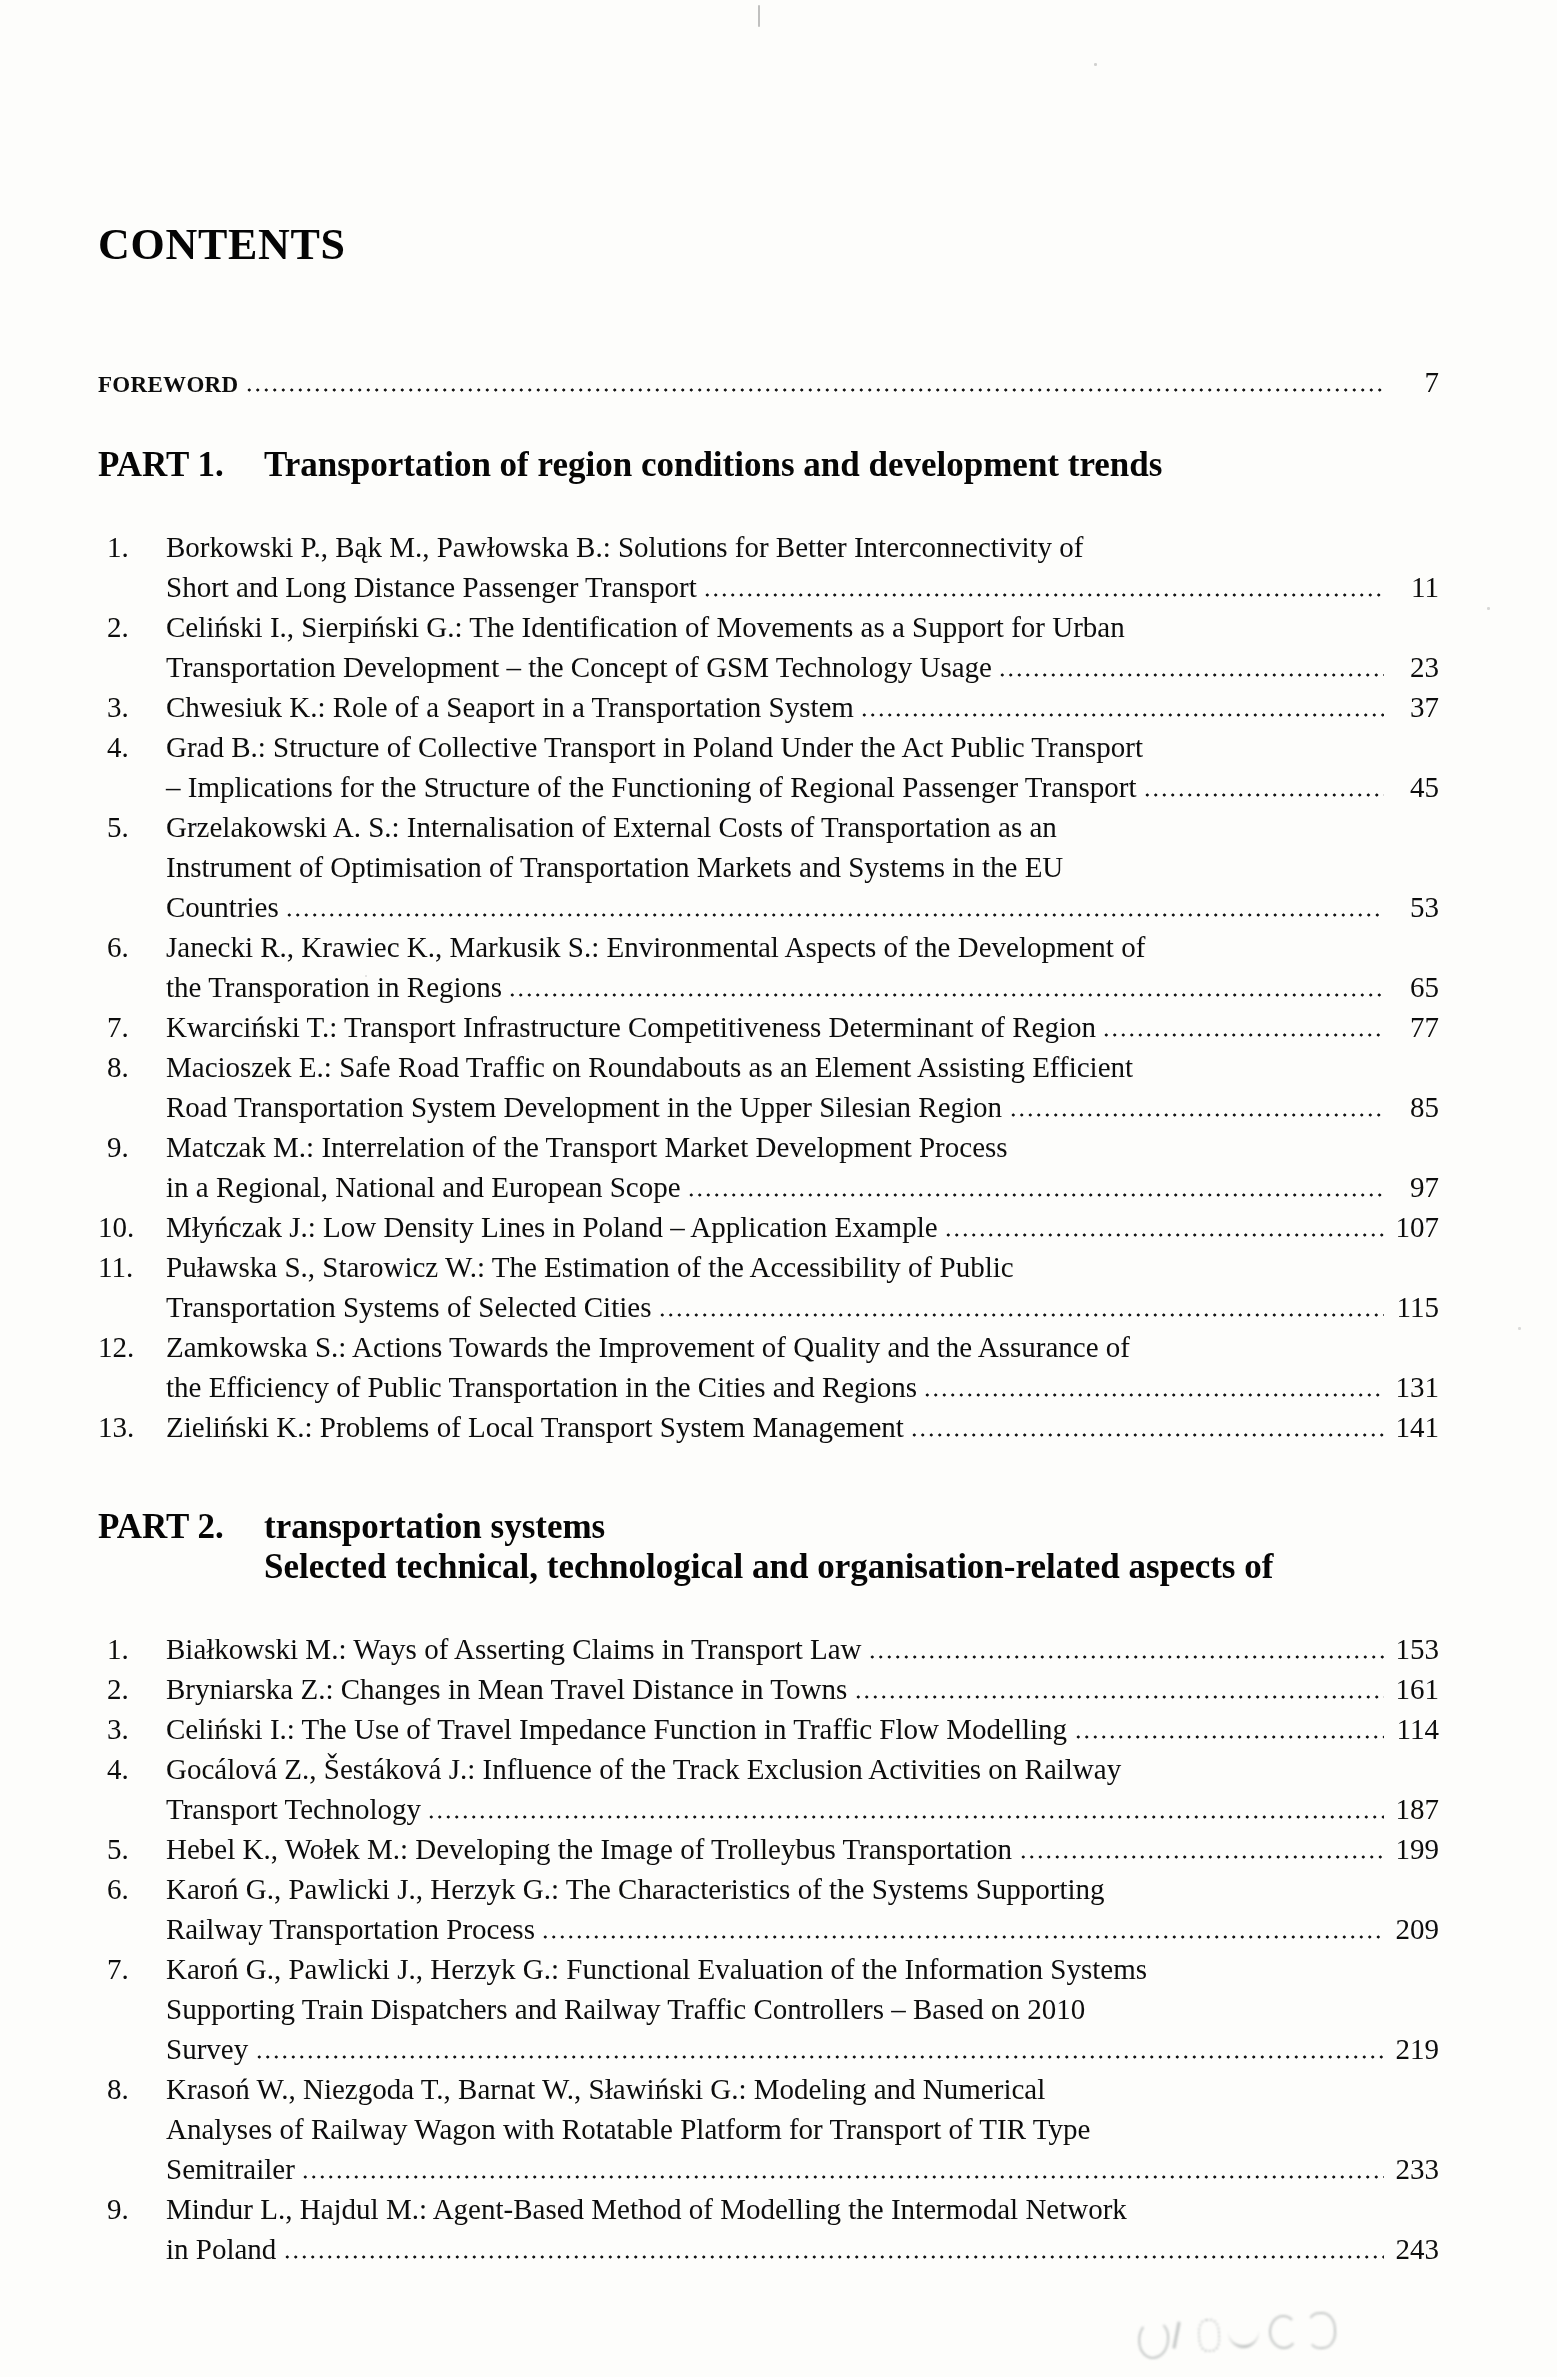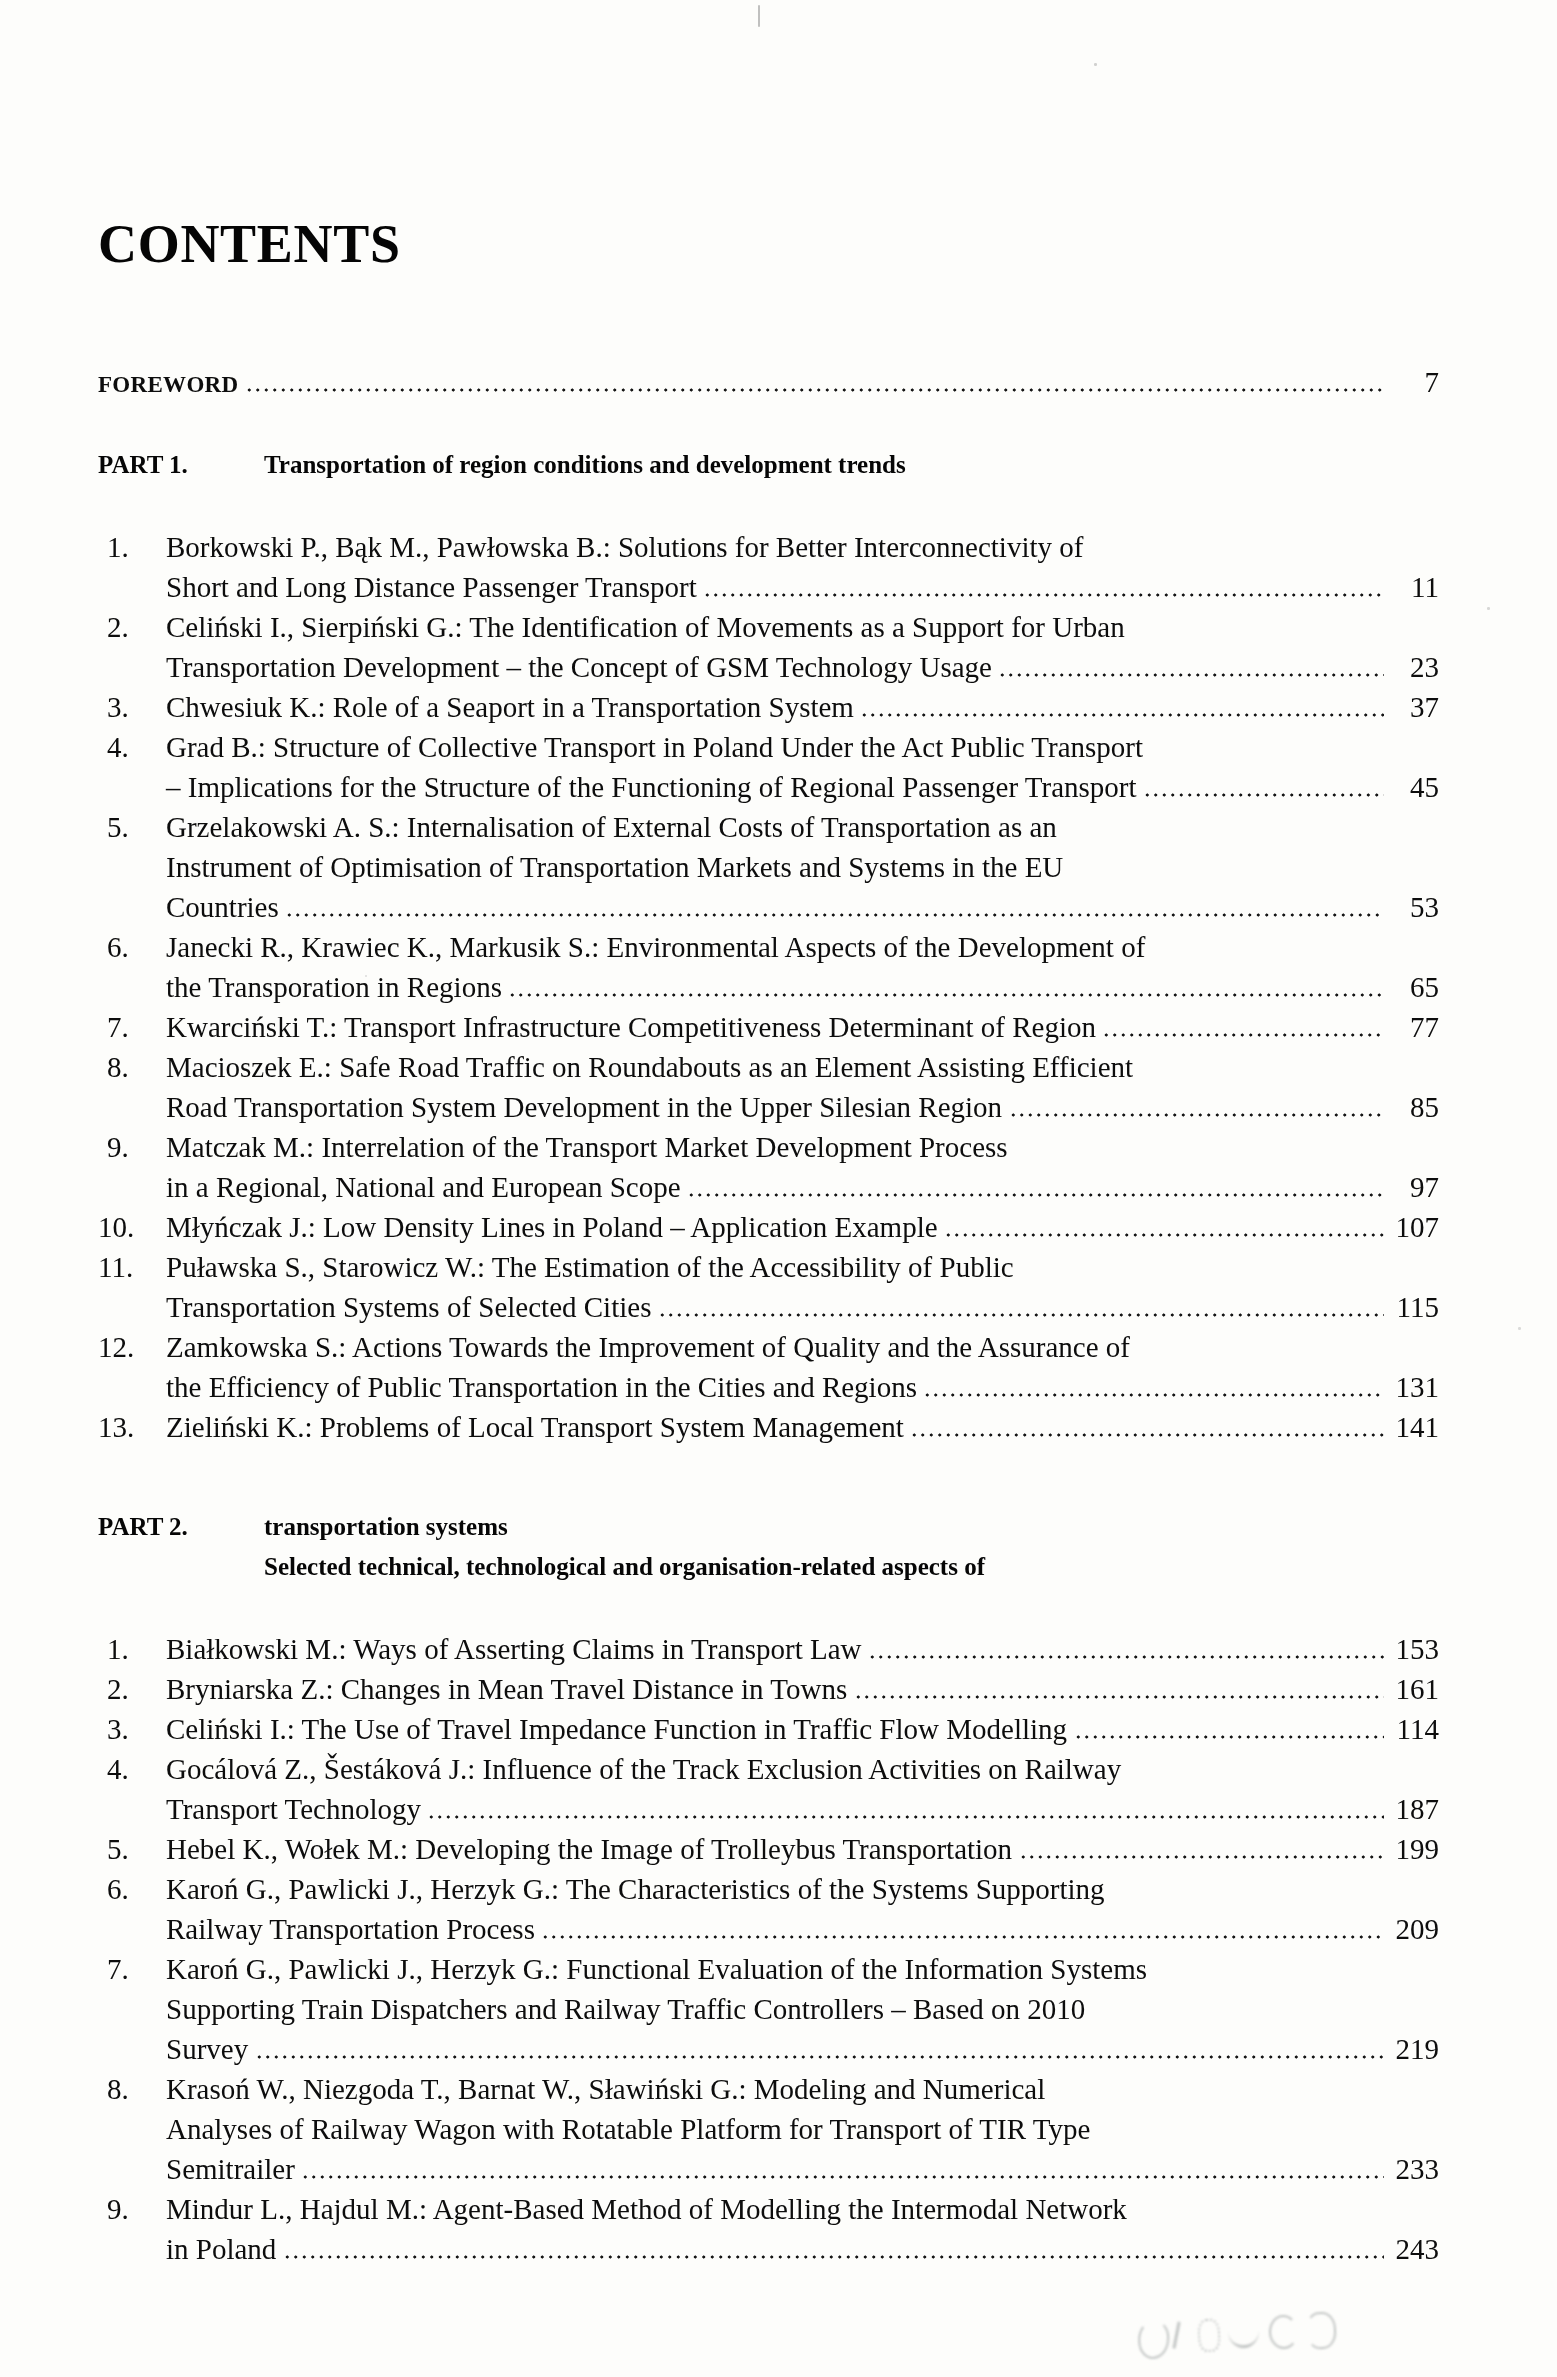--- a/index.html
+++ b/index.html
@@ -10,35 +10,35 @@
     font-family: "Liberation Serif", "DejaVu Serif", serif;
     position: relative;
     overflow: hidden;
   }
   .page {
     position: absolute; inset: 0;
     padding: 223px 119px 0 98px;
     box-sizing: border-box;
   }
   .contents-title {
-    font-size: 54px; font-weight: bold; margin: 0;
+    font-size: 44px; font-weight: bold; margin: 0;
     line-height: 43px; letter-spacing: 0.7px; color: #050505;
   }
   .toc-line {
     display: flex; align-items: baseline;
     font-size: 29px; line-height: 40px;
     white-space: nowrap;
   }
   .foreword-line {
     margin-top: 96px; margin-bottom: 40px;
   }
   .foreword-line .fw-label { font-weight: bold; font-size: 23px; letter-spacing: 0.3px; }
   .part-heading {
     display: flex; font-weight: bold;
-    font-size: 25px; line-height: 40px;
+    font-size: 35px; line-height: 40px;
     margin: 0 0 42px 0; color: #060606;
   }
   .part-heading .part-label { flex: 0 0 166px; }
   .part-heading-text span { display: block; }
   .part-section + .part-section { margin-top: 60px; }
   .toc-list { margin: 0; }
   .num { flex: 0 0 68px; box-sizing: border-box; }
   .num.single { padding-left: 9px; }
   .txt { flex: 0 0 auto; }
   .leader {

